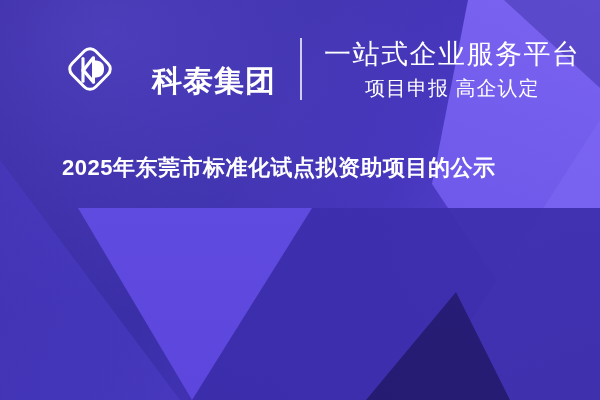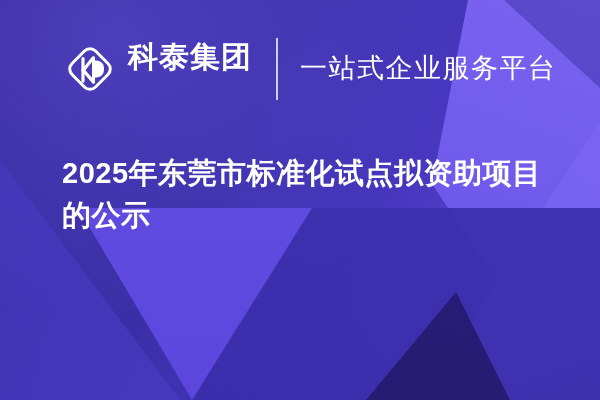--- a/index.html
+++ b/index.html
@@ -80,21 +80,22 @@
   
   .header {
     position: absolute;
     left: 62px;
     top: 38px;
     display: flex;
     align-items: center;
   }
   .logo-block {
     display: flex;
-    align-items: flex-start;
+    align-items: flex-end;
+    gap: 24px;
   }
   .logo-mark {
     width: 56px;
     height: 56px;
     flex: 0 0 auto;
     margin-right: 10px;
   }
   .logo-words {
     display: flex;
     flex-direction: column;
@@ -158,21 +159,21 @@
     text-align: center;
     white-space: nowrap;
   }
 
   
   .title {
     position: absolute;
     left: 62px;
     top: 152px;
     width: 480px;
-    font-size: 29px;
+    font-size: 22px;
     font-weight: 700;
     color: #ffffff;
     line-height: 1.45;
     letter-spacing: .5px;
   }
 </style>
 </head>
 <body>
 
 <div id="banner">
@@ -206,20 +207,21 @@
         <div class="logo-words">
           <div class="logo-cn">科泰集团</div>
         </div>
 
       </div>
 
       <div class="divider"></div>
 
       <div class="tagline">
         <div class="tagline-main">一站式企业服务平台</div>
+        <div class="tagline-sub">项目申报 高企认定</div>
       </div>
 
     </div>
 
     <div class="title">2025年东莞市标准化试点拟资助项目的公示</div>
 
   </div>
 </div>
 
 </body></html>

